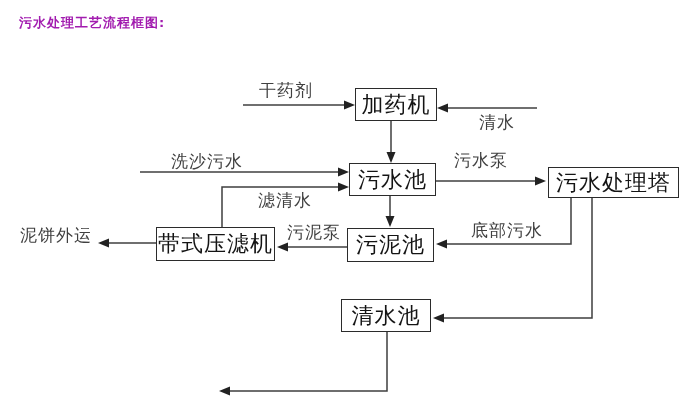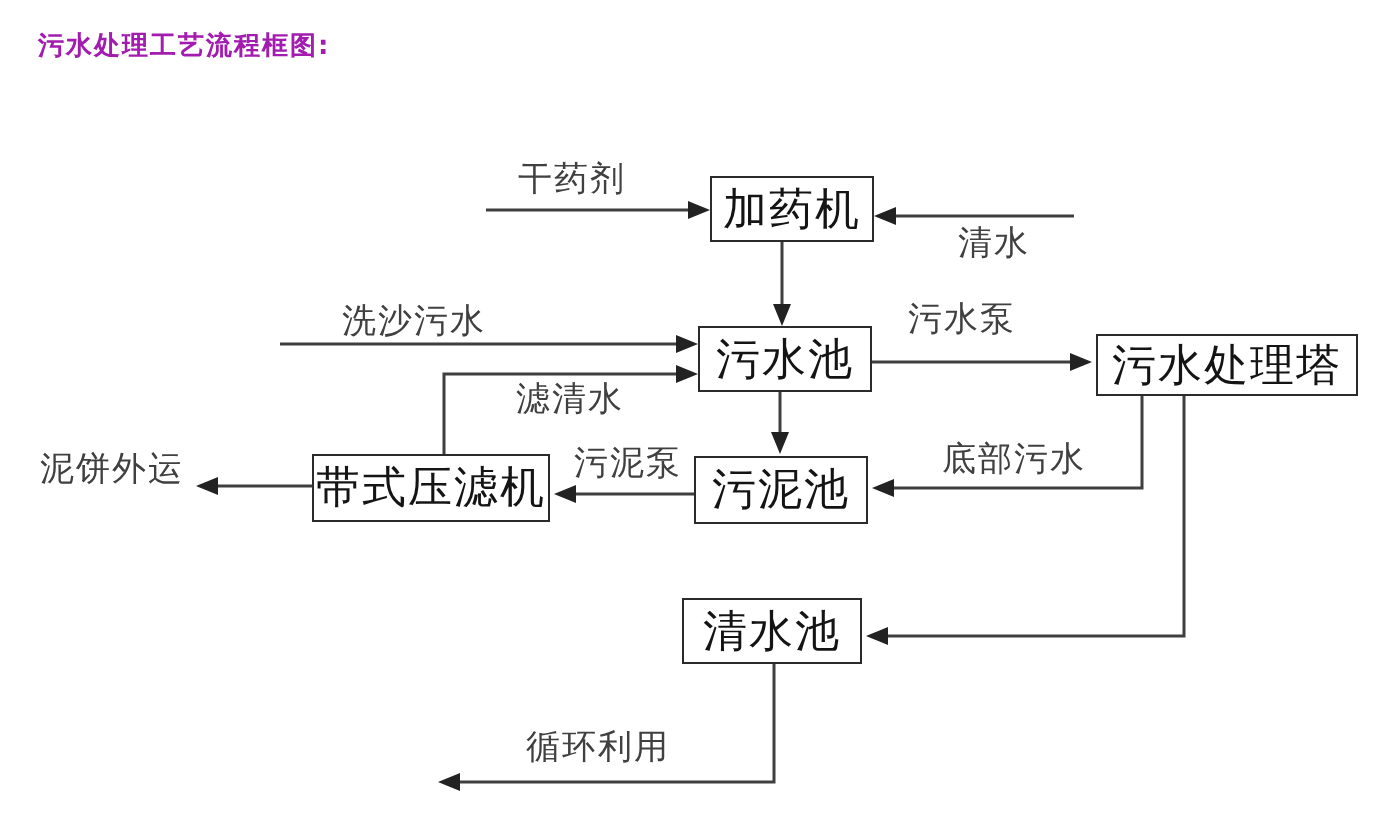--- a/index.html
+++ b/index.html
@@ -97,15 +97,14 @@
   <div class="node n-clean">清水池</div>
 
   <span class="edge-label l-dry">干药剂</span>
   <span class="edge-label l-cleanw">清水</span>
   <span class="edge-label l-sand">洗沙污水</span>
   <span class="edge-label l-sewpump">污水泵</span>
   <span class="edge-label l-filtw">滤清水</span>
   <span class="edge-label l-sludpump">污泥泵</span>
   <span class="edge-label l-bottom">底部污水</span>
   <span class="edge-label l-mudcake">泥饼外运</span>
-  <span class="edge-label l-recycle">循环利用</span>
 
 </div>
 
 </body></html>

